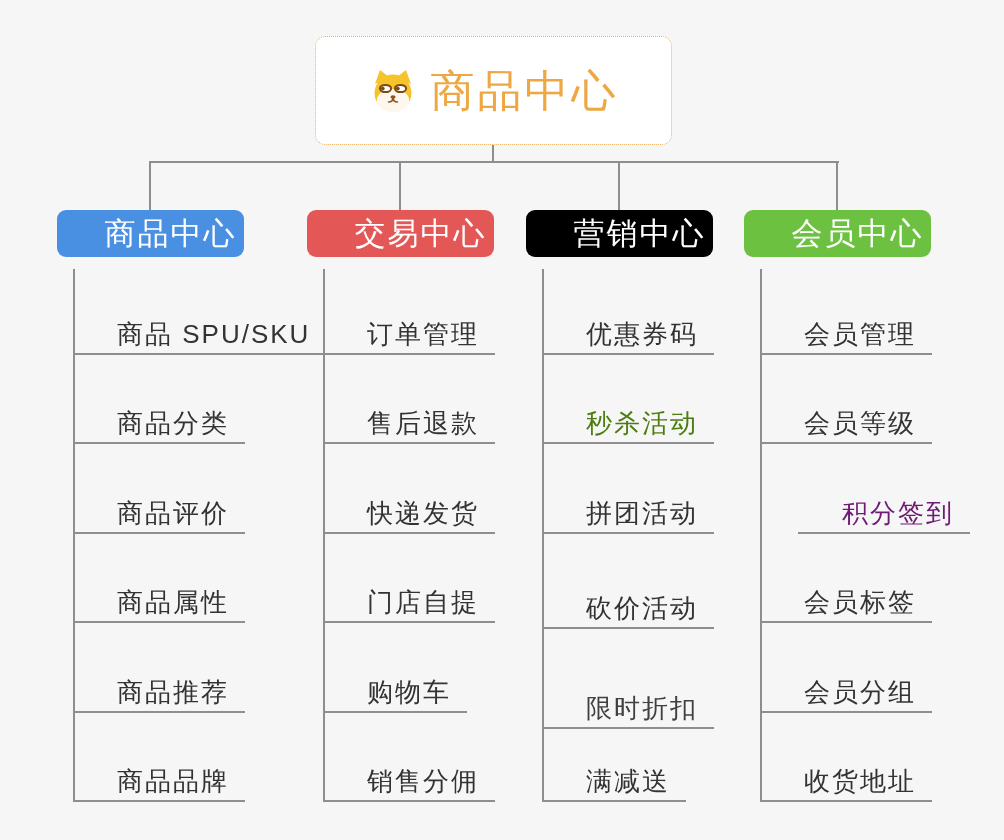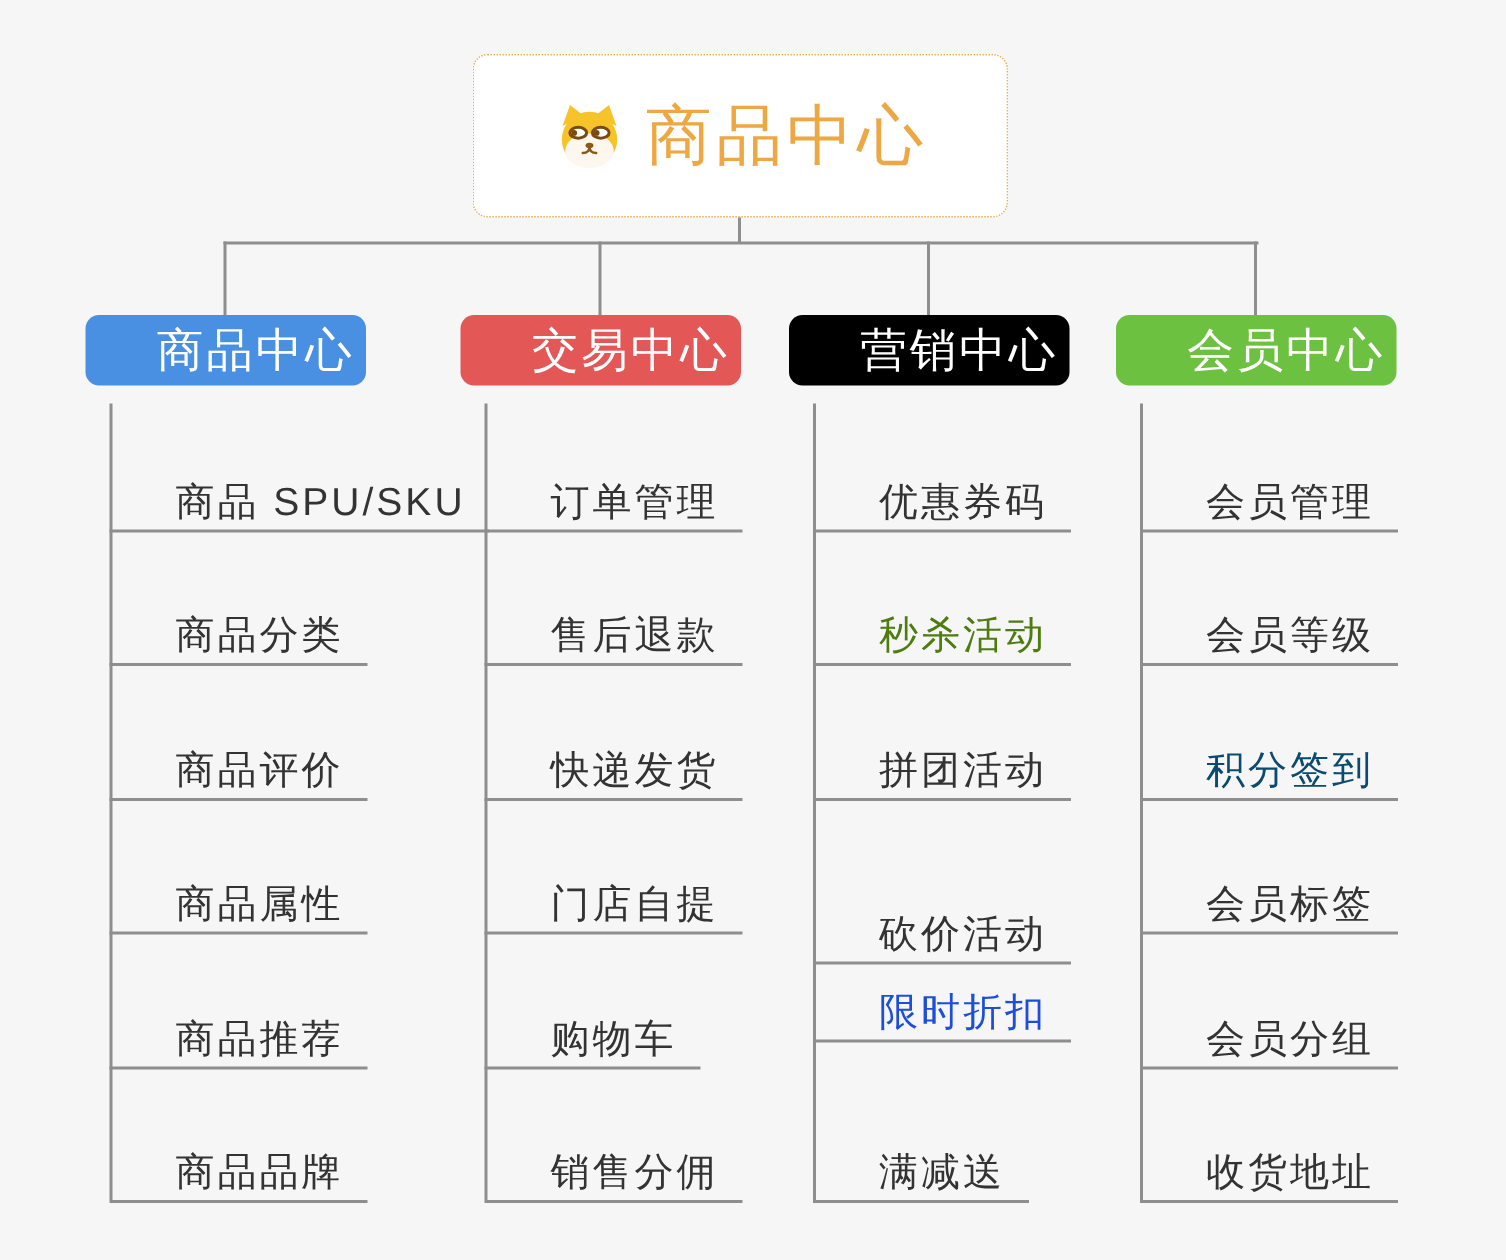--- a/index.html
+++ b/index.html
@@ -115,34 +115,34 @@
       <div class="branch" style="left: 526px;">
     <div class="branch-drop"></div>
     <div class="branch-box" style="background: #000000;">
       <span class="branch-label">营销中心</span>
     </div>
     <div class="child-spine"></div>
     <ul class="children">
           <li class="child-item" style="top: 158px; color: rgb(51, 51, 51);">优惠券码</li>
           <li class="child-item" style="top: 247.4px; color: #4d7c0f;">秒杀活动</li>
           <li class="child-item" style="top: 336.8px; color: rgb(51, 51, 51);">拼团活动</li>
-          <li class="child-item" style="top: 446px; color: rgb(51, 51, 51);">砍价活动</li>
-          <li class="child-item" style="top: 498px; color: #1d4ed8;">限时折扣</li>
+          <li class="child-item" style="top: 432px; color: rgb(51, 51, 51);">砍价活动</li>
+          <li class="child-item" style="top: 532px; color: #404040;">限时折扣</li>
           <li class="child-item" style="top: 605px; color: rgb(51, 51, 51);">满减送</li>
         </ul>
   </div>
       <div class="branch" style="left: 744px;">
     <div class="branch-drop"></div>
     <div class="branch-box" style="background: rgb(108, 193, 65);">
       <span class="branch-label">会员中心</span>
     </div>
     <div class="child-spine"></div>
     <ul class="children">
           <li class="child-item" style="top: 158px; color: rgb(51, 51, 51);">会员管理</li>
           <li class="child-item" style="top: 247.4px; color: rgb(51, 51, 51);">会员等级</li>
-          <li class="child-item" style="top: 336.8px; color: #0c4a6e;">积分签到</li>
+          <li class="child-item" style="top: 336.8px; color: #701a75; margin-left: 38px;">积分签到</li>
           <li class="child-item" style="top: 426.2px; color: rgb(51, 51, 51);">会员标签</li>
           <li class="child-item" style="top: 515.6px; color: rgb(51, 51, 51);">会员分组</li>
           <li class="child-item" style="top: 605px; color: rgb(51, 51, 51); text-align: center;">收货地址</li>
         </ul>
   </div>
     </div>
 </div>
 
 </body></html>

